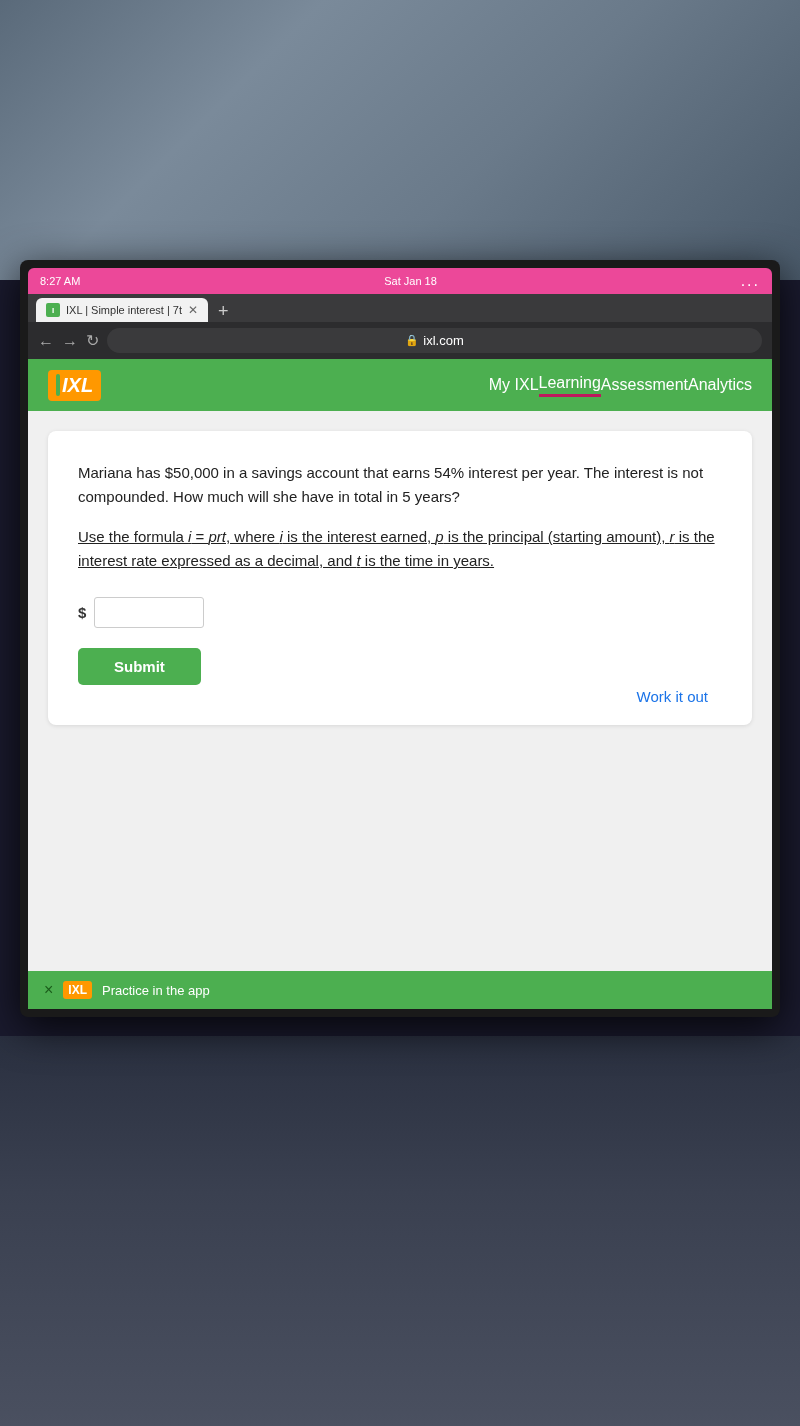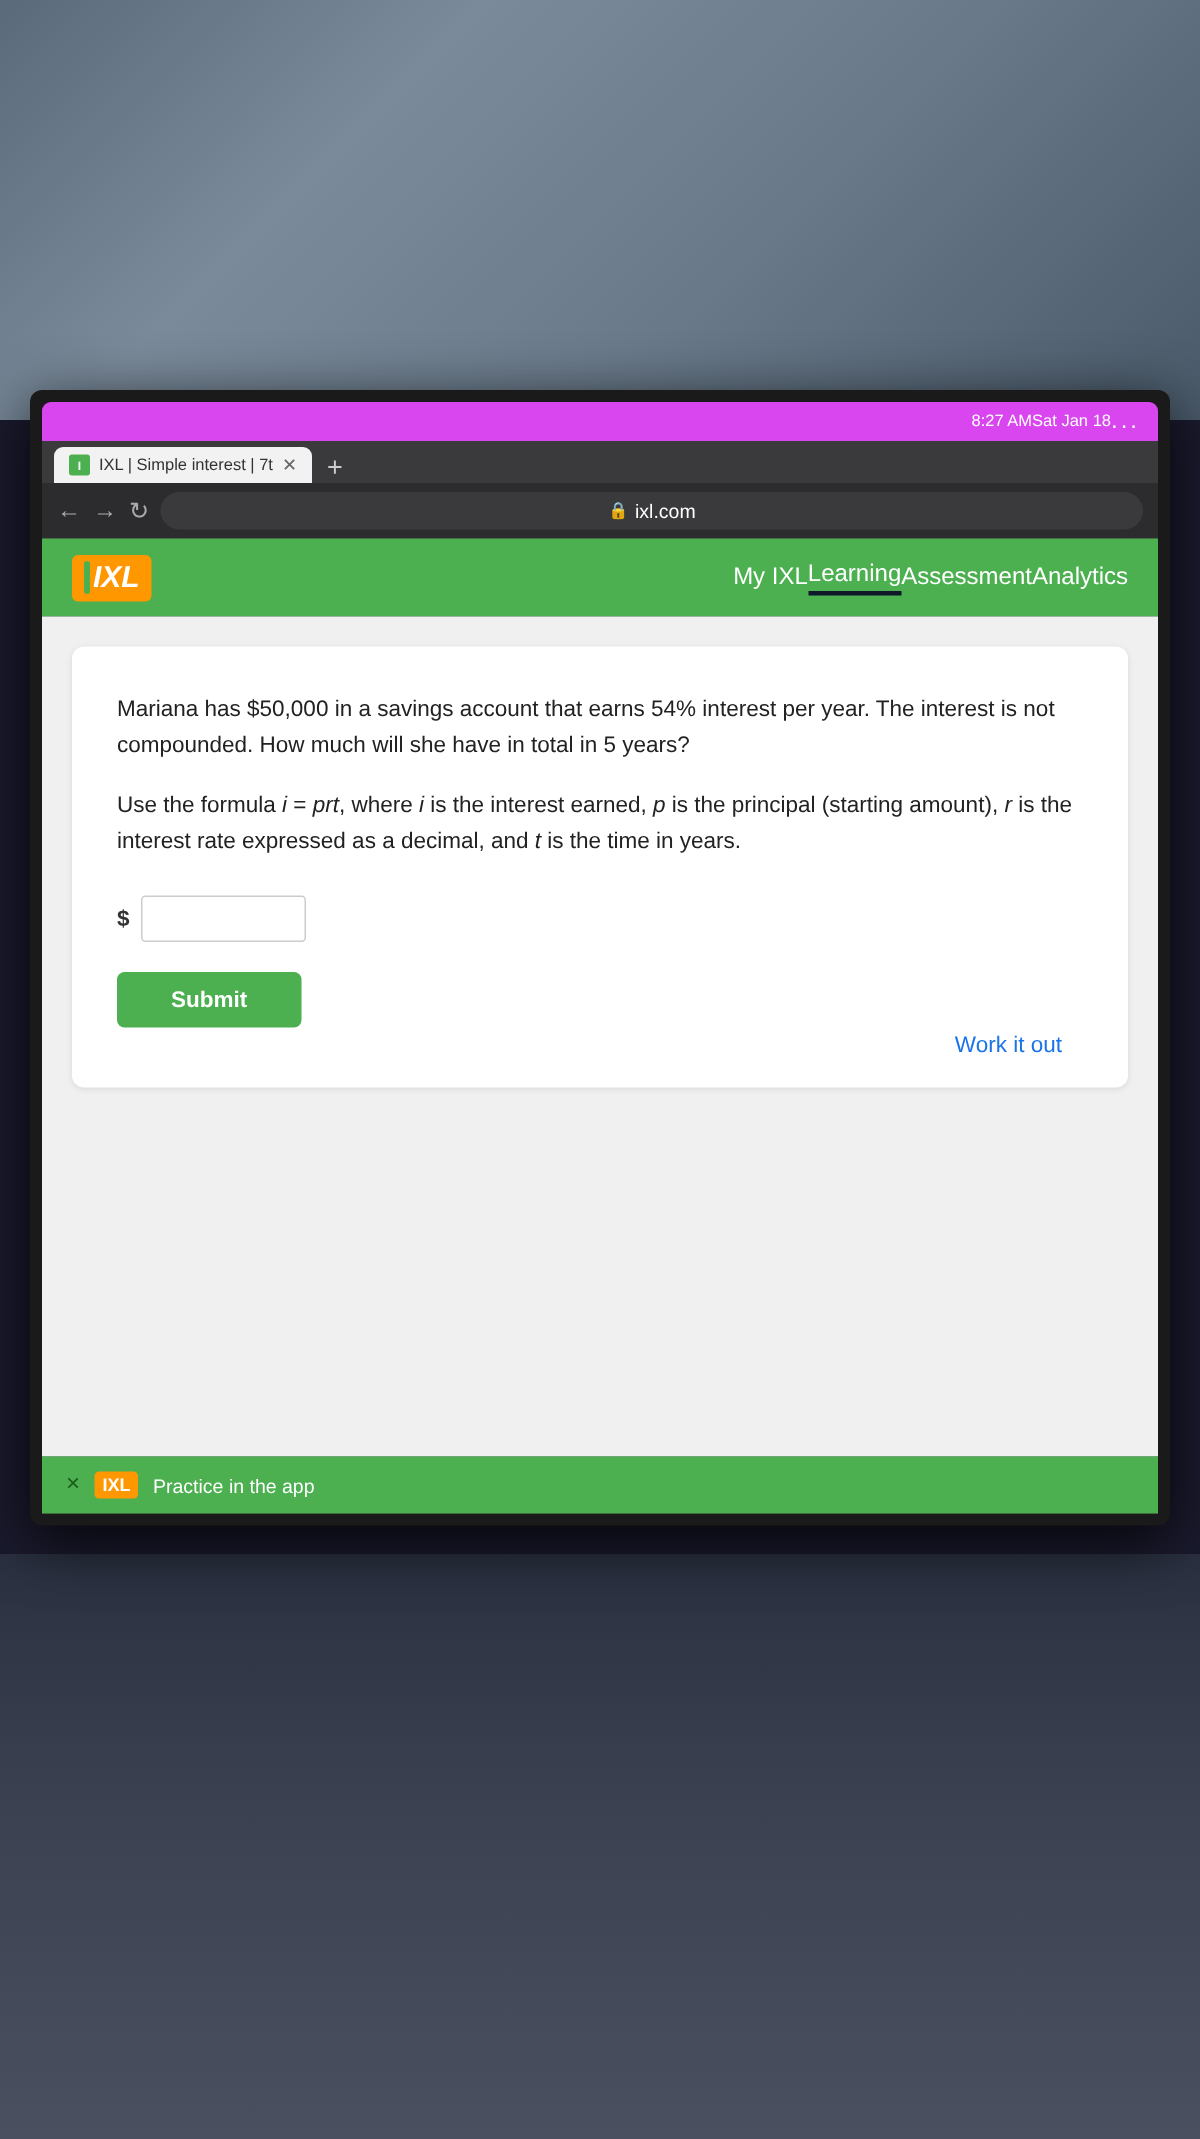--- a/index.html
+++ b/index.html
@@ -40,27 +40,28 @@
     }
 
     
     .browser-chrome {
       background: #2c2c2e;
       border-radius: 6px 6px 0 0;
       overflow: hidden;
     }
 
     .status-bar {
-      background: #d946ef;
+      background: #ec4899;
       color: #fff;
       font-size: 11px;
       padding: 4px 12px;
       display: flex;
-      justify-content: flex-end;
-      align-items: center;
+      justify-content: space-between;
+      align-items: center;
+      gap: 44px;
     }
 
     .tab-bar {
       background: #3a3a3c;
       padding: 4px 8px 0;
       display: flex;
       align-items: flex-end;
       gap: 4px;
     }
 
@@ -187,21 +188,21 @@
 
     .nav-link {
       color: white;
       font-size: 16px;
       font-weight: 500;
       text-decoration: none;
       cursor: pointer;
     }
 
     .nav-link.active {
-      border-bottom: 3px solid #0f172a;
+      border-bottom: 3px solid #be185d;
       padding-bottom: 2px;
     }
 
     
     .breadcrumb-bar {
       background: #f5f5f5;
       padding: 8px 20px;
       font-size: 12px;
       color: #555;
       display: flex;
@@ -260,20 +261,21 @@
       color: #222;
       line-height: 1.6;
       margin-bottom: 16px;
     }
 
     .formula-text {
       font-size: 15px;
       color: #222;
       line-height: 1.6;
       margin-bottom: 24px;
+      text-decoration: underline;
     }
 
     .formula-text em {
       font-style: italic;
     }
 
     .answer-input-row {
       display: flex;
       align-items: center;
       gap: 8px;

